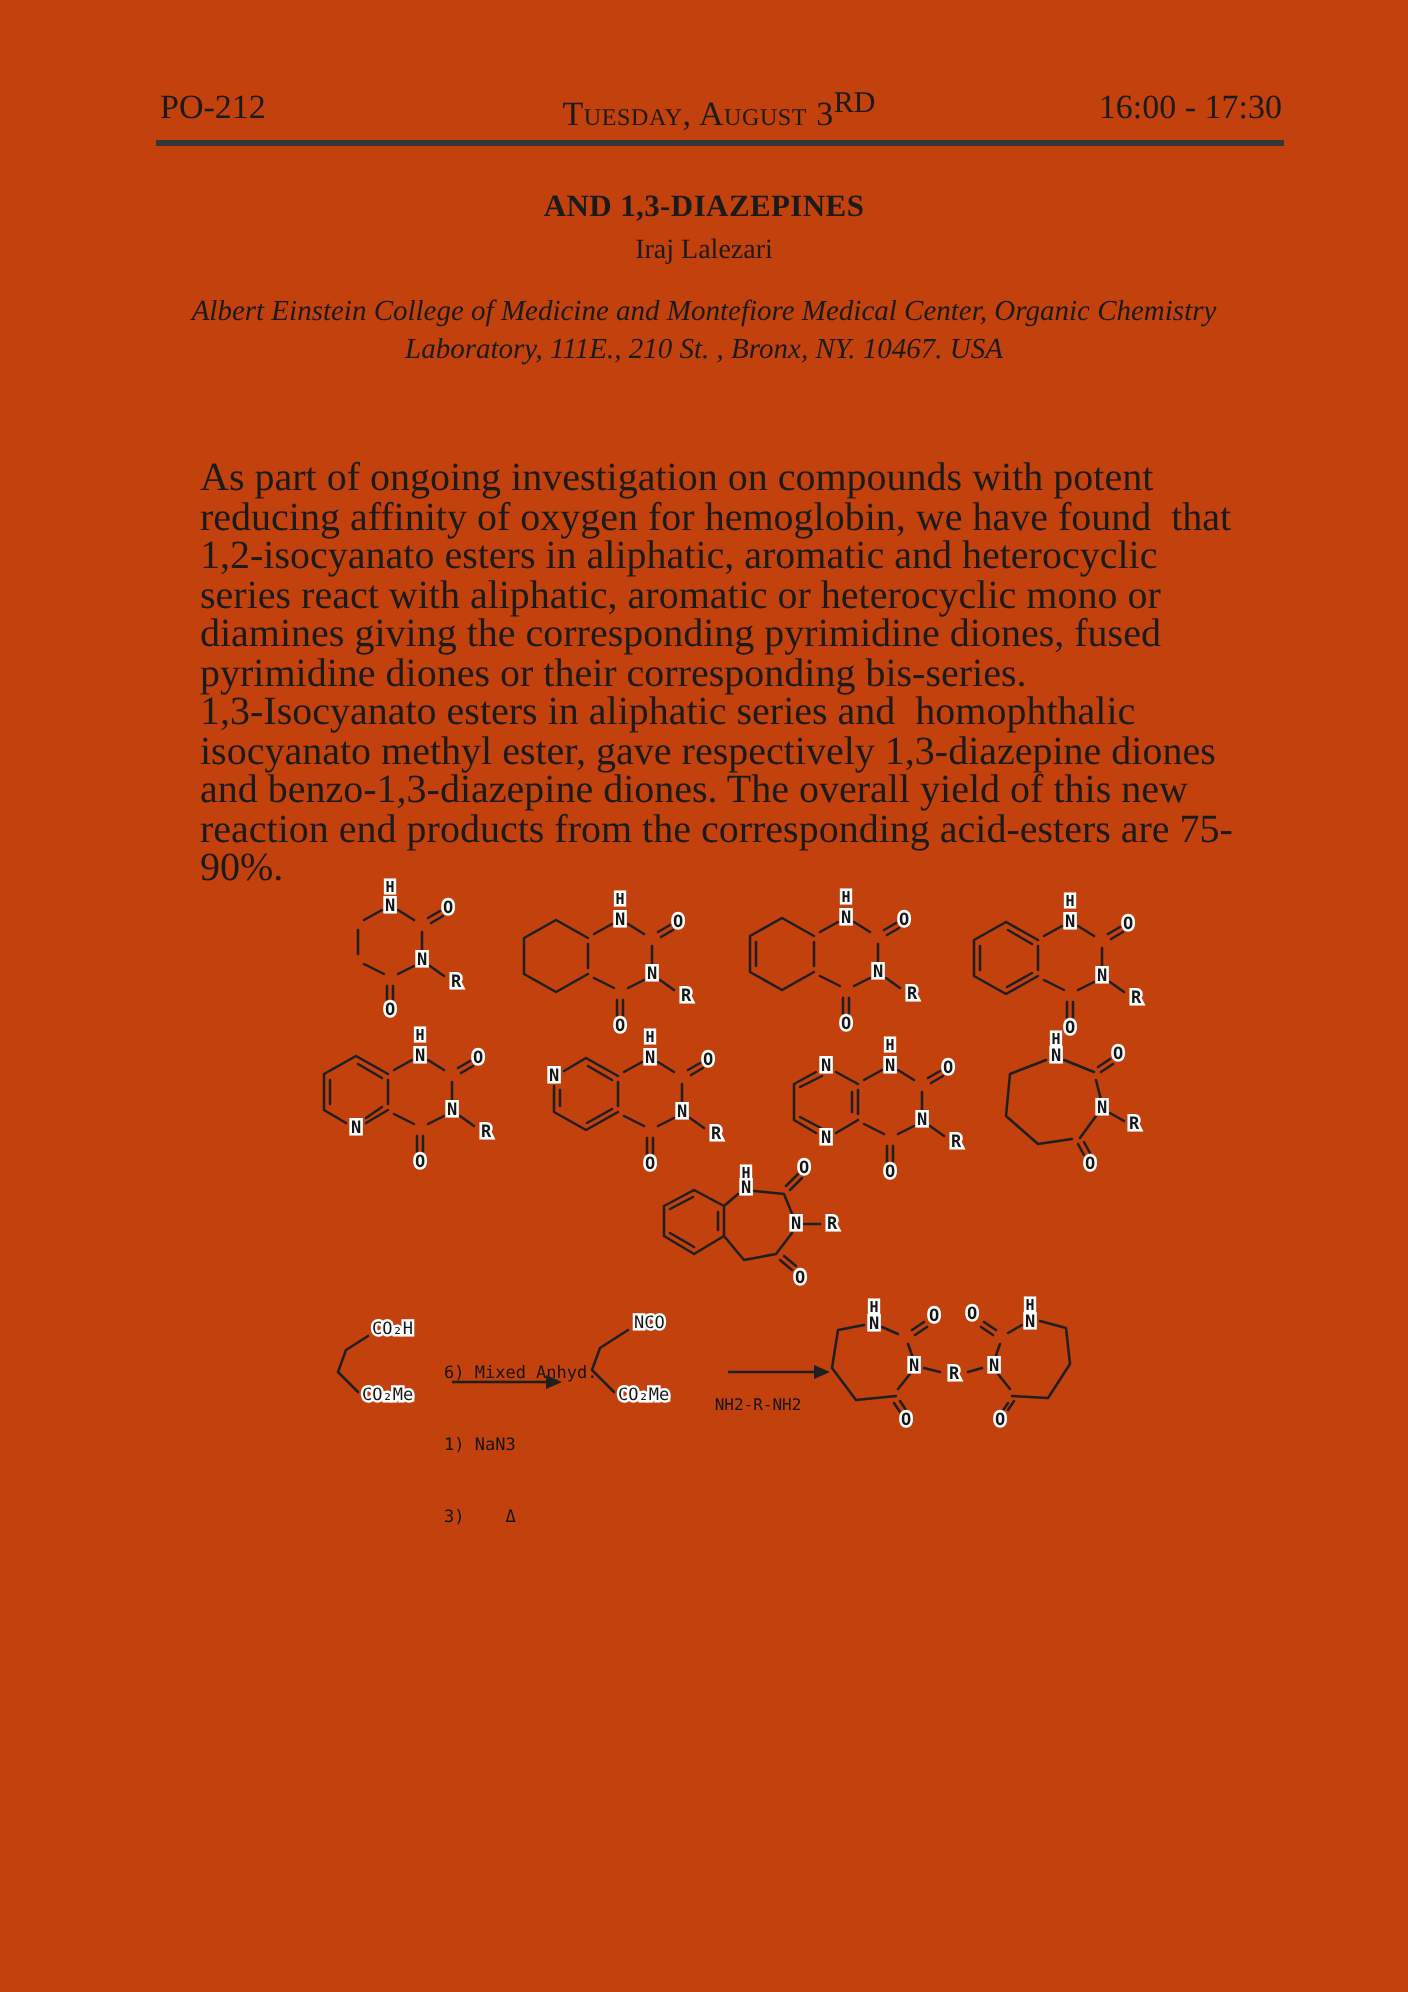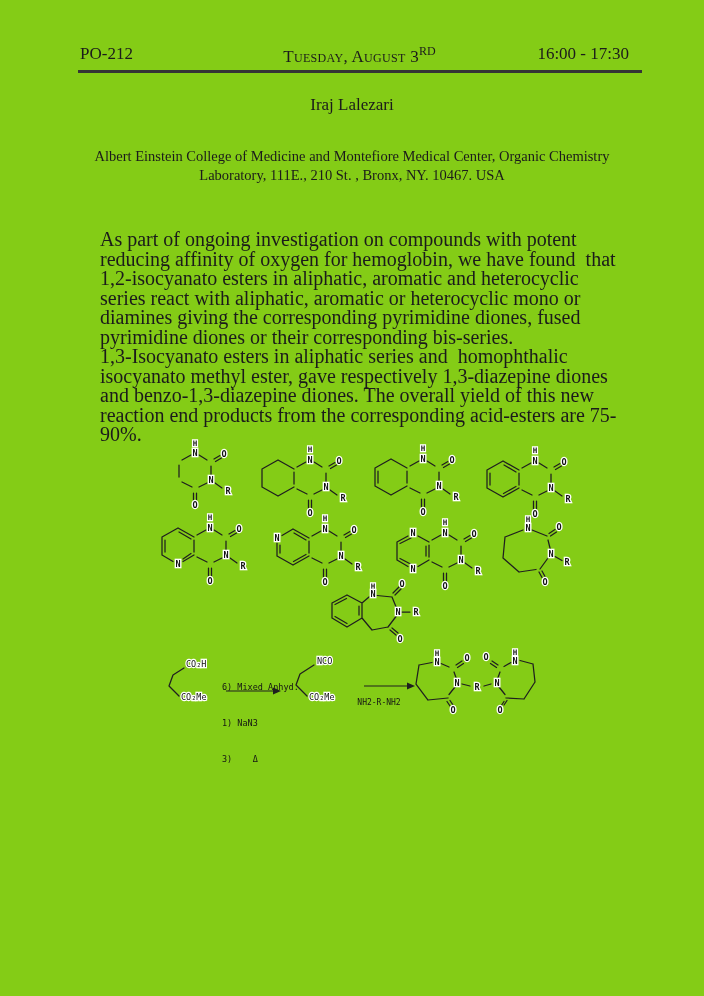--- a/index.html
+++ b/index.html
@@ -1,29 +1,29 @@
 <!DOCTYPE html>
 <html><head>
 <meta charset="utf-8">
 <style>
   html,body{margin:0;padding:0;background:#fff;}
-  #page{position:relative;width:704px;height:996px;background:#84cc16;overflow:hidden;
+  #page{position:relative;width:704px;height:996px;background:#c2410c;overflow:hidden;
         font-family:"Liberation Serif",serif;color:#1b1b1b;}
   
   #hdr{position:absolute;left:78px;top:44px;width:563px;height:24px;font-size:17px;}
   #hdr .code{position:absolute;left:2px;top:0;}
   #hdr .date{position:absolute;left:0;right:0;top:0;text-align:center;font-variant:small-caps;letter-spacing:.3px;}
-  #hdr .date sup{font-size:12px;font-variant:normal;letter-spacing:0;}
-  #hdr .time{position:absolute;right:12px;top:0;}
+  #hdr .date sup{font-size:15px;font-variant:normal;letter-spacing:0;}
+  #hdr .time{position:absolute;right:0;top:0;}
   #rule{position:absolute;left:78px;top:70px;width:564px;height:3px;background:#353535;}
   
   #titleblk{position:absolute;left:52px;top:93px;width:600px;text-align:center;}
   #titleblk .t{font-weight:bold;font-size:15.5px;line-height:21px;letter-spacing:.2px;}
-  #titleblk .au{font-size:17px;line-height:19px;margin-top:2px;}
-  #affil{position:absolute;left:82px;top:147px;width:540px;text-align:center;font-size:14.5px;line-height:18.5px;}
+  #titleblk .au{font-size:14px;line-height:19px;margin-top:2px;}
+  #affil{position:absolute;left:82px;top:147px;width:540px;text-align:center;font-size:14.5px;line-height:18.5px;font-style:italic;}
   
   #abs{position:absolute;left:100px;top:230px;width:519px;font-size:20px;line-height:19.5px;}
   #abs p{margin:0;white-space:pre-wrap;}
   
   svg.struct{position:absolute;overflow:visible;}
   path.b{stroke:#1f1f1f;stroke-width:1.25;fill:none;stroke-linecap:round;stroke-linejoin:round;}
   text.a{font:bold 8.5px "DejaVu Sans Mono",monospace;fill:#141414;text-anchor:middle;
          dominant-baseline:middle;paint-order:stroke;stroke:#ffffff;stroke-width:2.6px;}
   text.h{font-size:7.5px;}
   text.m{font:8.5px "DejaVu Sans Mono",monospace;fill:#141414;paint-order:stroke;stroke:#fff;stroke-width:2.4px;}
@@ -39,20 +39,21 @@
 <div id="page">
 
   <div id="hdr">
     <span class="code">PO-212</span>
     <span class="date"><span>Tuesday, August 3</span><sup>RD</sup></span>
     <span class="time">16:00 - 17:30</span>
   </div>
   <div id="rule"></div>
 
   <div id="titleblk">
+    <div class="t">AND 1,3-DIAZEPINES</div>
     <div class="au">Iraj Lalezari</div>
   </div>
   <div id="affil">Albert Einstein College of Medicine and Montefiore Medical Center, Organic Chemistry Laboratory, 111E., 210 St. , Bronx, NY. 10467. USA</div>
 
   <div id="abs">
     <p>As part of ongoing investigation on compounds with potent reducing affinity of oxygen for hemoglobin, we have found  that  1,2-isocyanato esters in aliphatic, aromatic and heterocyclic series react with aliphatic, aromatic or heterocyclic mono or diamines giving the corresponding pyrimidine diones, fused pyrimidine diones or their corresponding bis-series.</p>
     <p>1,3-Isocyanato esters in aliphatic series and  homophthalic isocyanato methyl ester, gave respectively 1,3-diazepine diones and benzo-1,3-diazepine diones. The overall yield of this new reaction end products from the corresponding acid-esters are 75-90%.</p>
   </div>
 
   <svg class="struct" style="left:158px;top:436px" width="84" height="78" viewBox="0 0 84 78">

